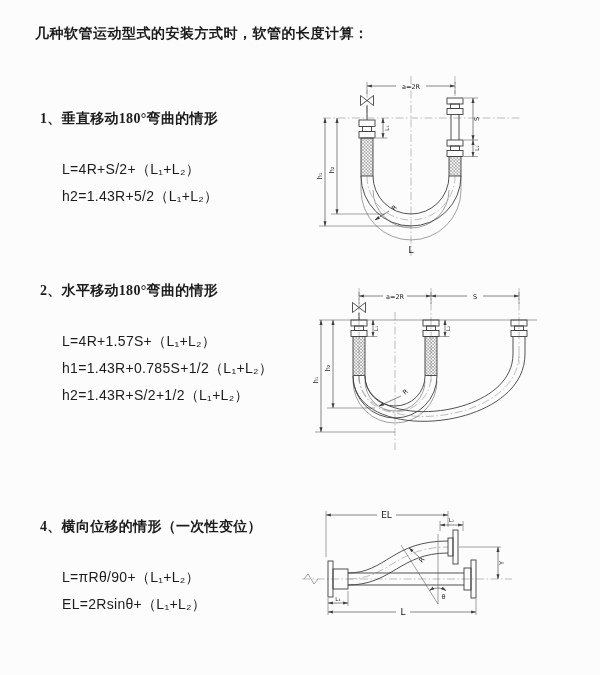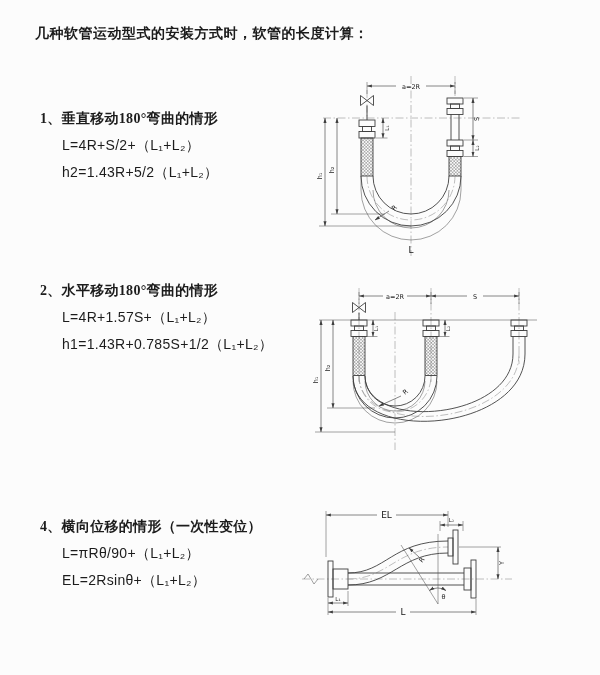--- a/index.html
+++ b/index.html
@@ -2,21 +2,21 @@
 <html><head>
 <meta charset="utf-8">
 <style>
   html,body{margin:0;padding:0;}
   body{width:600px;height:675px;background:#fcfcfc;position:relative;overflow:hidden;
        font-family:"DejaVu Sans","Liberation Sans",sans-serif;color:#1c1c1c;}
   .page{position:absolute;inset:0;border-radius:24px;}
   .title{position:absolute;left:35px;top:25px;font-size:14px;font-weight:bold;letter-spacing:0.5px;}
   .sec{position:absolute;left:40px;width:285px;}
   .heading{font-size:14px;font-weight:bold;line-height:18px;letter-spacing:0.3px;font-family:Liberation Serif, serif;}
-  .formulas{margin-top:4px;padding-left:22px;}
+  .formulas{margin-top:28px;padding-left:22px;}
   .formula{font-size:14px;line-height:27px;letter-spacing:0.3px;font-family:"Liberation Sans","DejaVu Sans",sans-serif;}
   svg.diagram{position:absolute;}
   .ln{fill:none;stroke:#3f3f3f;stroke-width:0.9;}
   .thin{fill:none;stroke:#555;stroke-width:0.55;}
   .dim{fill:none;stroke:#444;stroke-width:0.65;}
   .cl{fill:none;stroke:#8a8a8a;stroke-width:0.55;stroke-dasharray:8 2.5 1.5 2.5;}
   svg text{font-family:"DejaVu Sans","Liberation Sans",sans-serif;}
   .dt{font-size:6.5px;fill:#222;}
   .dts{font-size:5.5px;fill:#222;}
   .dl{font-size:9px;fill:#111;}
@@ -34,20 +34,21 @@
       <div class="formula">L=4R+S/2+（L₁+L₂）</div>
       <div class="formula">h2=1.43R+5/2（L₁+L₂）</div>
     </div>
   </section>
 
   <section class="sec" style="top:282px">
     <div class="heading">2、水平移动180°弯曲的情形</div>
     <div class="formulas">
       <div class="formula">L=4R+1.57S+（L₁+L₂）</div>
       <div class="formula">h1=1.43R+0.785S+1/2（L₁+L₂）</div>
+      <div class="formula">h2=1.43R+S/2+1/2（L₁+L₂）</div>
     </div>
   </section>
 
   <section class="sec" style="top:518px">
     <div class="heading">4、横向位移的情形（一次性变位）</div>
     <div class="formulas">
       <div class="formula">L=πRθ/90+（L₁+L₂）</div>
       <div class="formula">EL=2Rsinθ+（L₁+L₂）</div>
     </div>
   </section>

